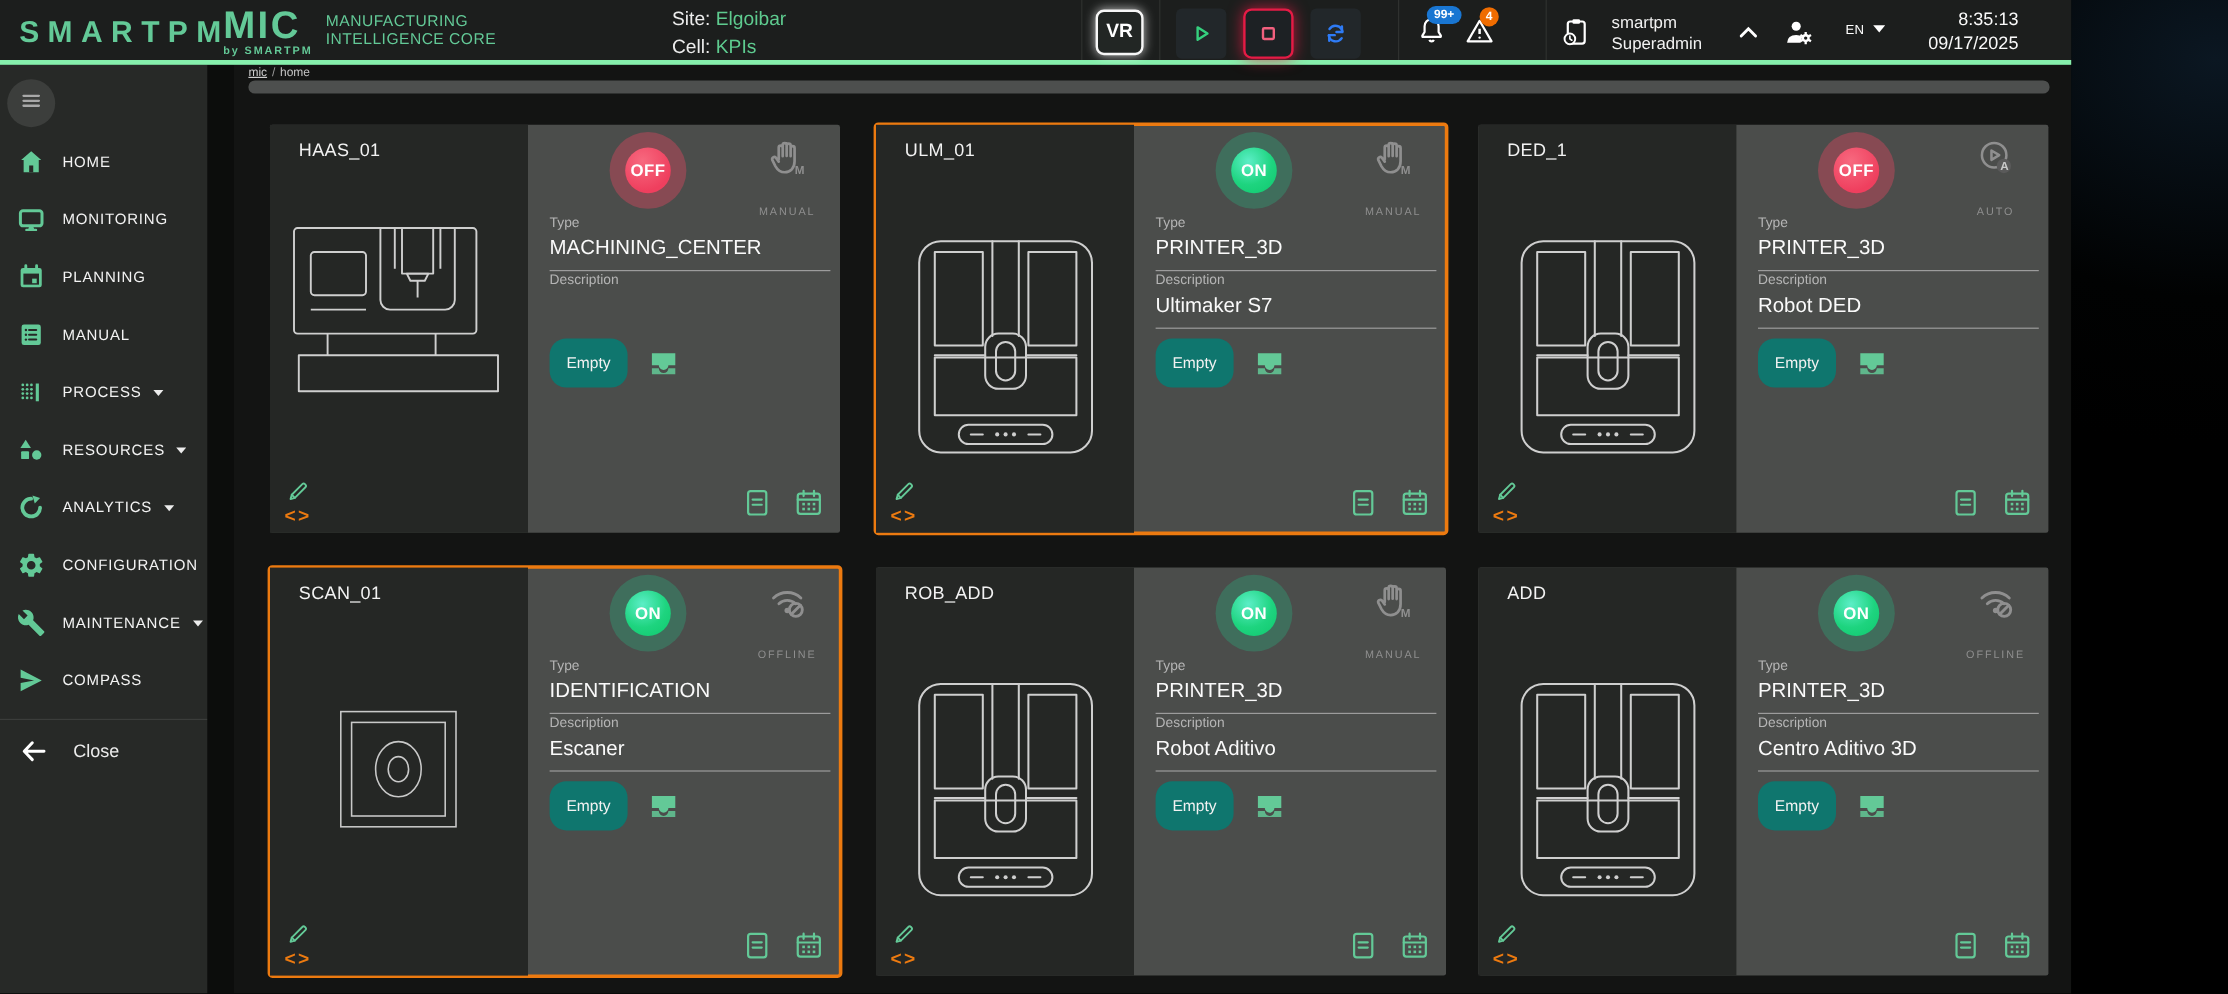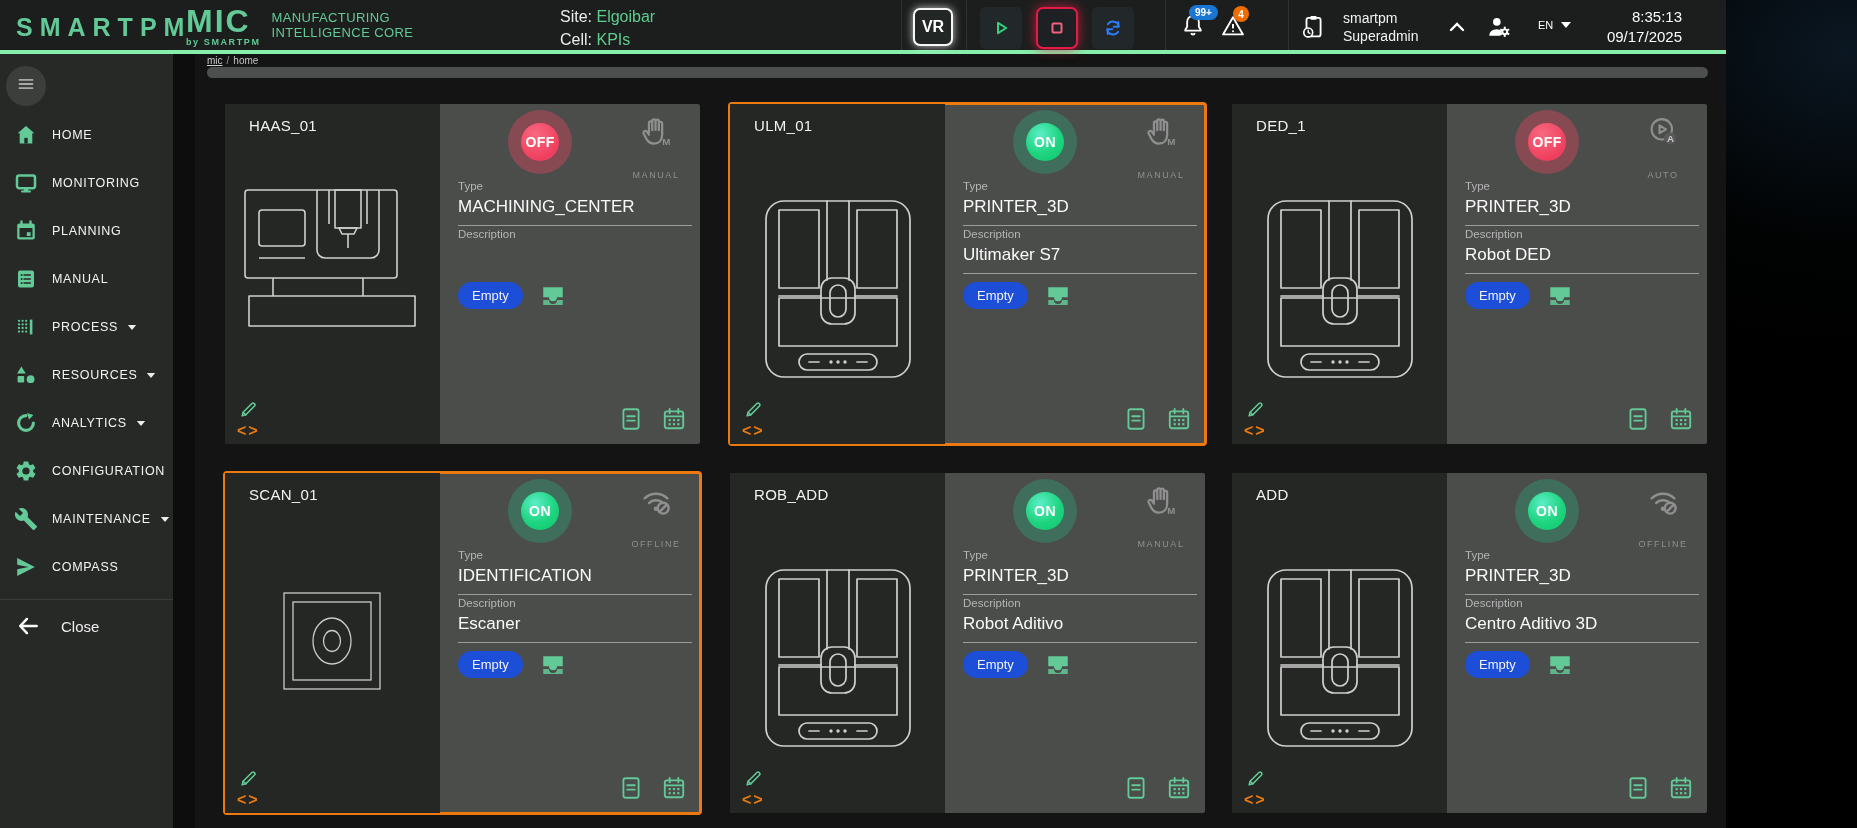--- a/index.html
+++ b/index.html
@@ -82,21 +82,21 @@
   .halo.on .stat-inner{background:radial-gradient(circle at 38% 30%, #5beec6 0%, #1ed47f 55%, #0fc86d 100%)}
   .halo.off .stat-inner{background:radial-gradient(circle at 38% 30%, #f7697f 0%, #ef3f5e 70%)}
   .modebox{position:absolute;right:8px;top:10px;width:72px;text-align:center;color:#969696}
   .modebox svg{width:36px;height:36px;display:inline-block}
   .mode-label{font-size:9px;letter-spacing:1.6px;color:#8f8f8f;margin-top:16px}
   .f-label{position:absolute;left:18px;font-size:11.5px;color:#b5b5b5}
   .f-value{position:absolute;left:18px;right:8px;font-size:17px;color:#fafafa;padding-bottom:8px;border-bottom:1px solid #9c9c9c;white-space:nowrap}
   .t-label{top:76px}.t-value{top:93px}
   .d-label{top:124px}.d-value{top:141px}
   .slot-row{position:absolute;left:18px;top:178px;display:flex;align-items:center;gap:17px}
-  .slot-pill{height:27px;padding:0 14px;border-radius:14px;background:#1d4ed8;color:#f2f2f2;font-size:13px;display:inline-flex;align-items:center}
+  .slot-pill{height:41px;padding:0 14px;border-radius:14px;background:#0f766e;color:#f2f2f2;font-size:13px;display:inline-flex;align-items:center}
   .tray-ic{width:26px;height:26px}
   .panel-actions{position:absolute;right:13px;bottom:12px;display:flex;gap:17px}
   .panel-actions span{width:26px;height:26px;display:block}
 </style>
 </head>
 <body>
 
 <div class="page">
 
   <div class="header">

